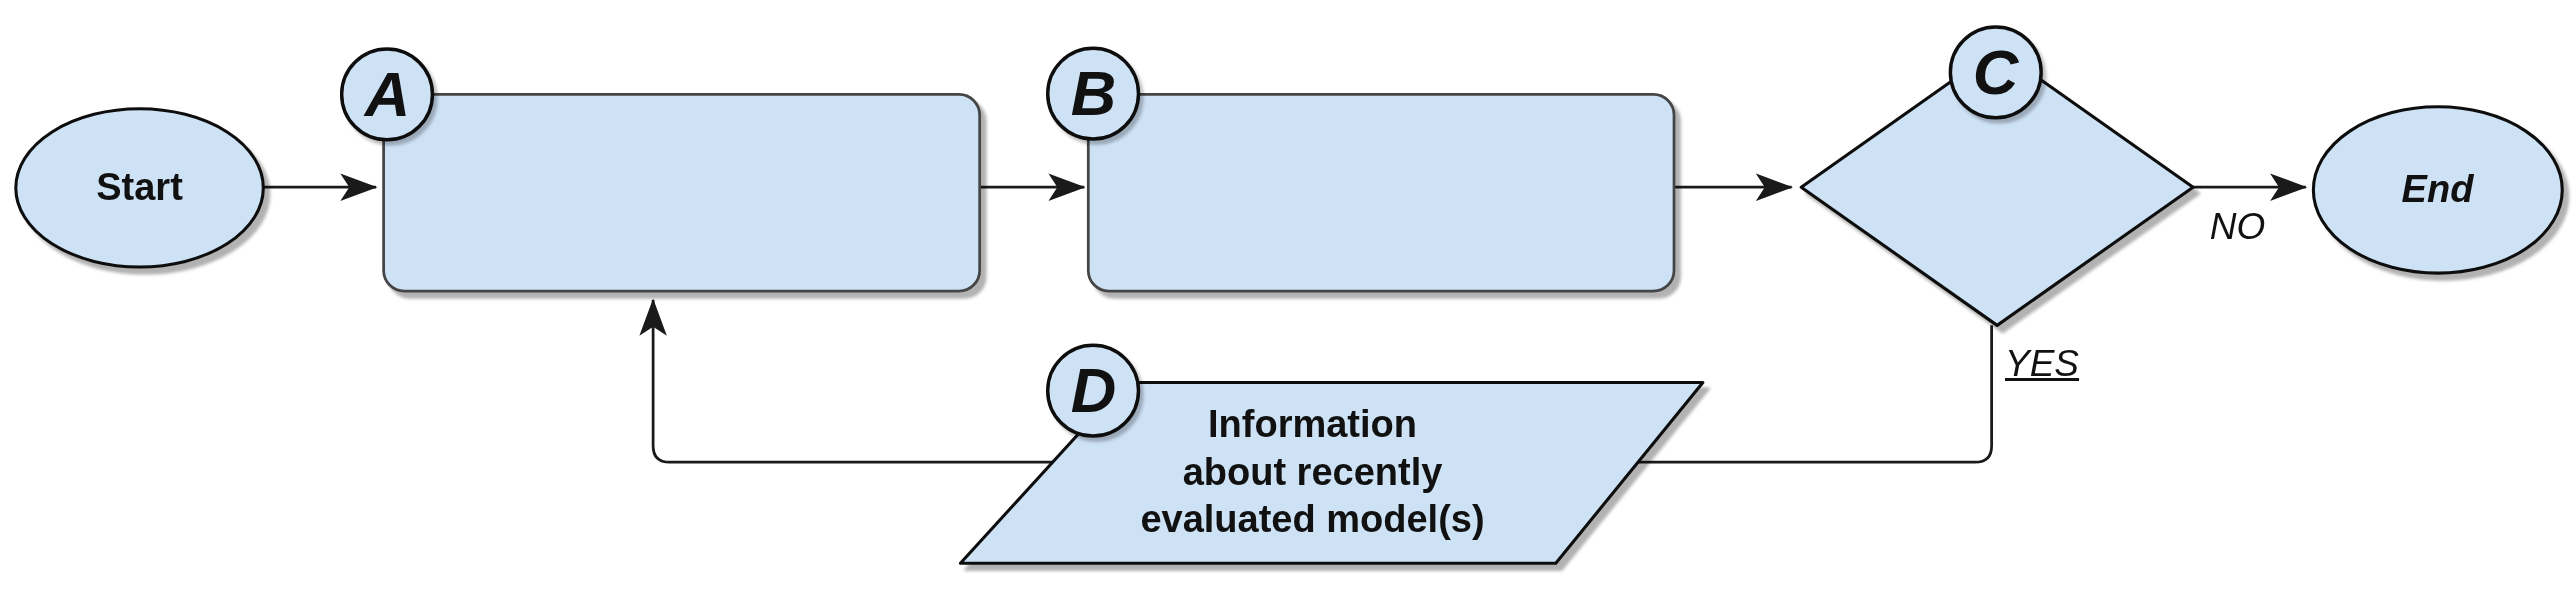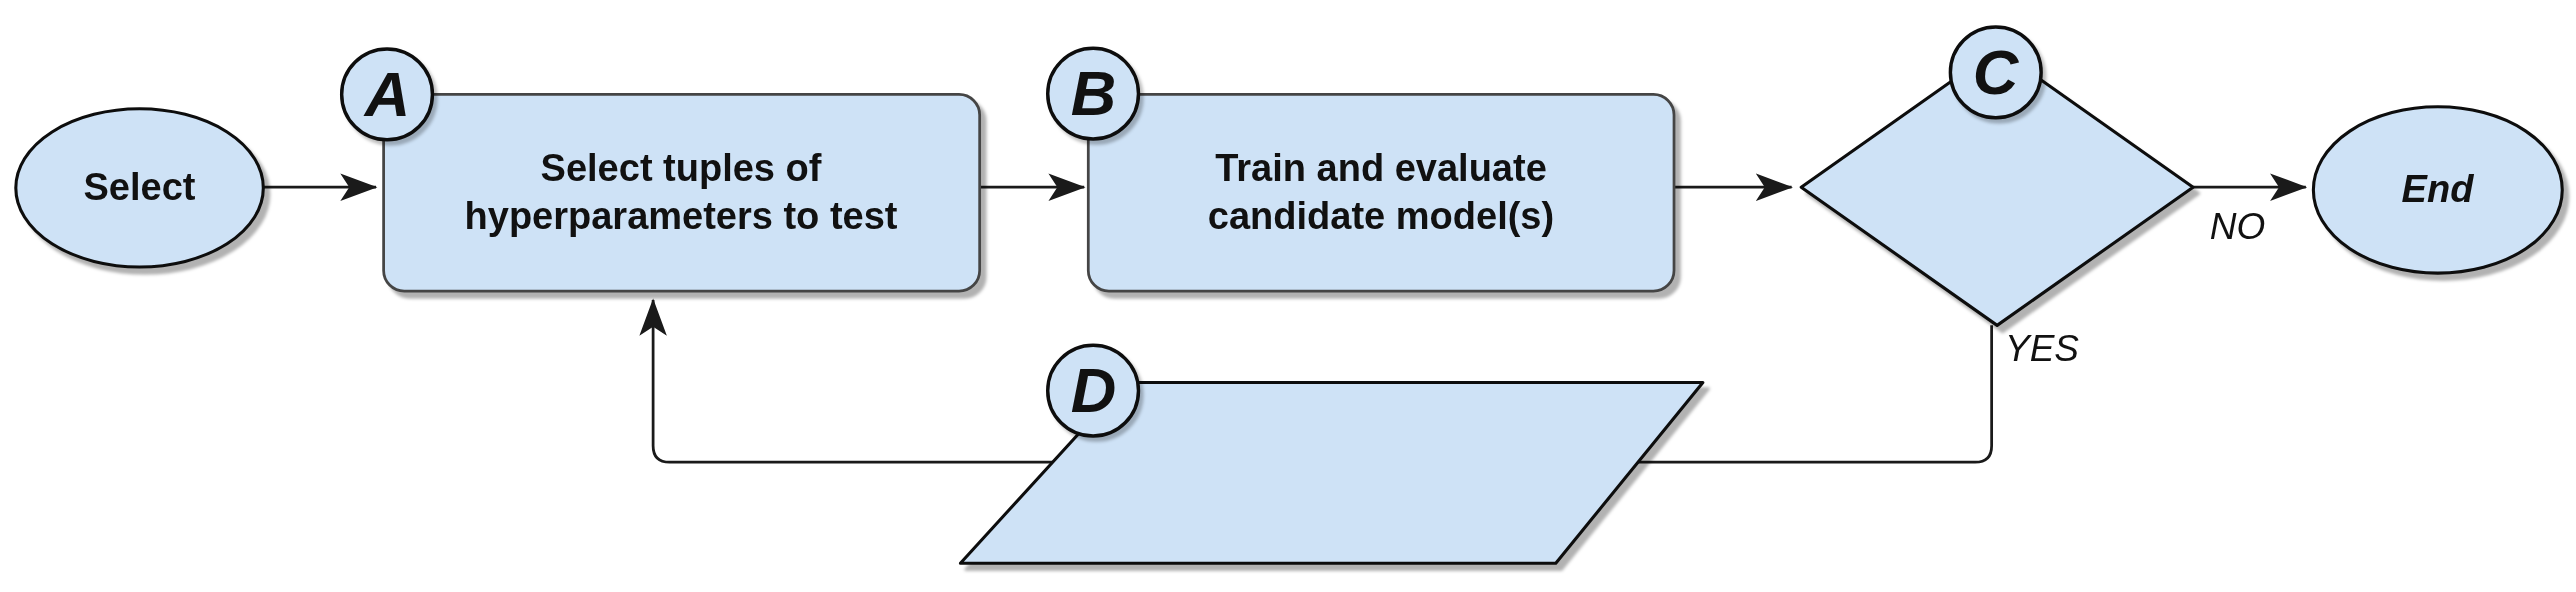--- a/index.html
+++ b/index.html
@@ -46,34 +46,33 @@
     <polygon class="shape" points="2620,272 2905,71 3190,272 2905,473"></polygon>
     <ellipse class="shape" cx="3546" cy="276" rx="181" ry="121"></ellipse>
     <polygon class="shape" points="1637,556 2477,556 2263,819 1397,819"></polygon>
 
     <circle class="badge" cx="563" cy="137" r="66"></circle>
     <circle class="badge" cx="1590" cy="136" r="66"></circle>
     <circle class="badge" cx="2903" cy="105" r="66"></circle>
     <circle class="badge" cx="1590" cy="568" r="66"></circle>
   </svg>
 
-  <div class="label" style="left:16px;top:109px;width:247px;height:158px;">Select</div>
-
-  <div class="label" style="left:390px;top:101px;width:582px;height:183px;">Select tuples of
-hyperparameters to test</div>
-
-  <div class="label" style="left:1095px;top:101px;width:572px;height:183px;">Train and evaluate
-candidate model(s)</div>
+  <div class="label" style="left:16px;top:109px;width:247px;height:158px;">Start</div>
 
 
+
+
+  <div class="label" style="left:1072px;top:389px;width:481px;height:167px;">Information
+about recently
+evaluated model(s)</div>
 
   <div class="label" style="left:2314px;top:109px;width:247px;height:162px;font-style:italic;">End</div>
 
   <div class="label badge-label" style="left:342px;top:49px;width:91px;height:91px;">A</div>
   <div class="label badge-label" style="left:1048px;top:48px;width:91px;height:91px;">B</div>
   <div class="label badge-label" style="left:1950px;top:27px;width:91px;height:91px;">C</div>
   <div class="label badge-label" style="left:1048px;top:345px;width:91px;height:91px;">D</div>
 
   <div class="label edge-label" style="left:2193px;top:206px;width:89px;height:43px;">NO</div>
-  <div class="label edge-label left-align" style="left:2005px;top:327px;width:131px;height:44px;">YES</div>
+  <div class="label edge-label left-align" style="left:2005px;top:342px;width:131px;height:44px;text-decoration:underline;">YES</div>
 
 </div>
 
 
 </body></html>

